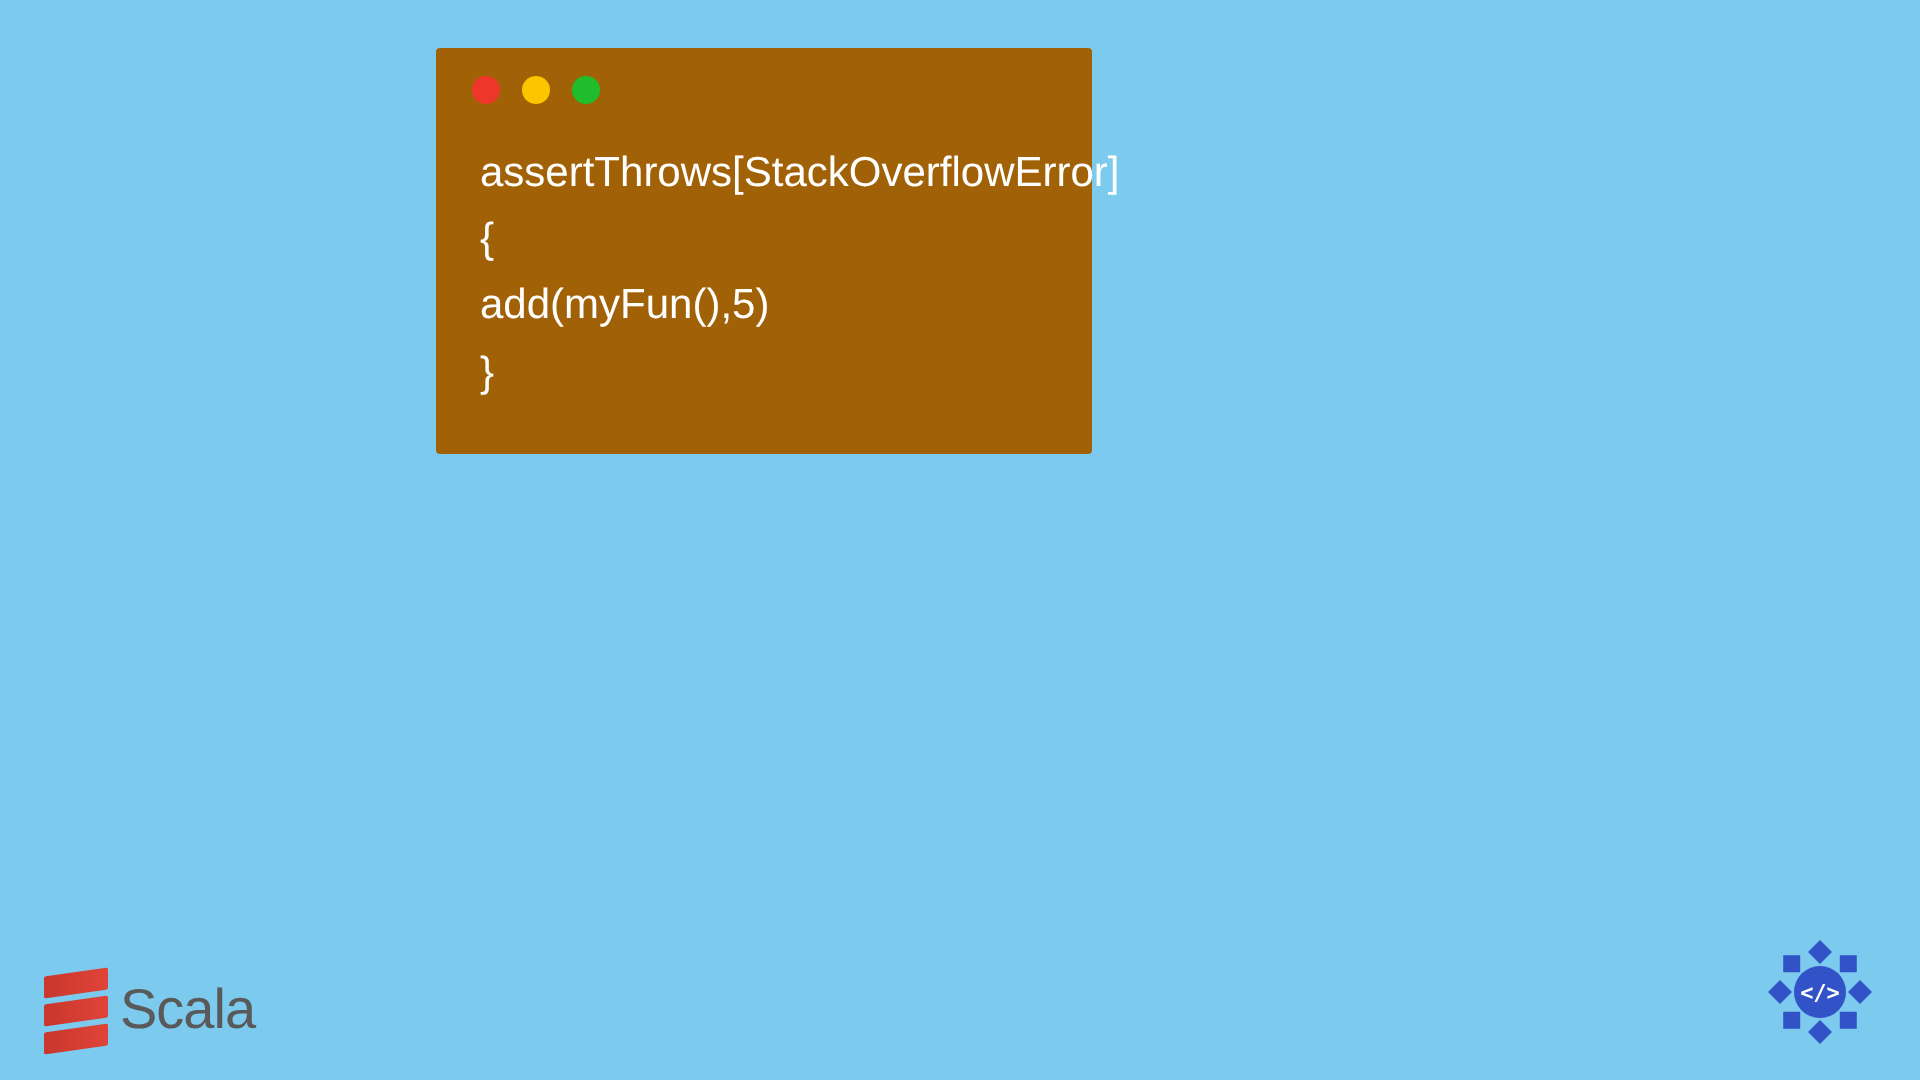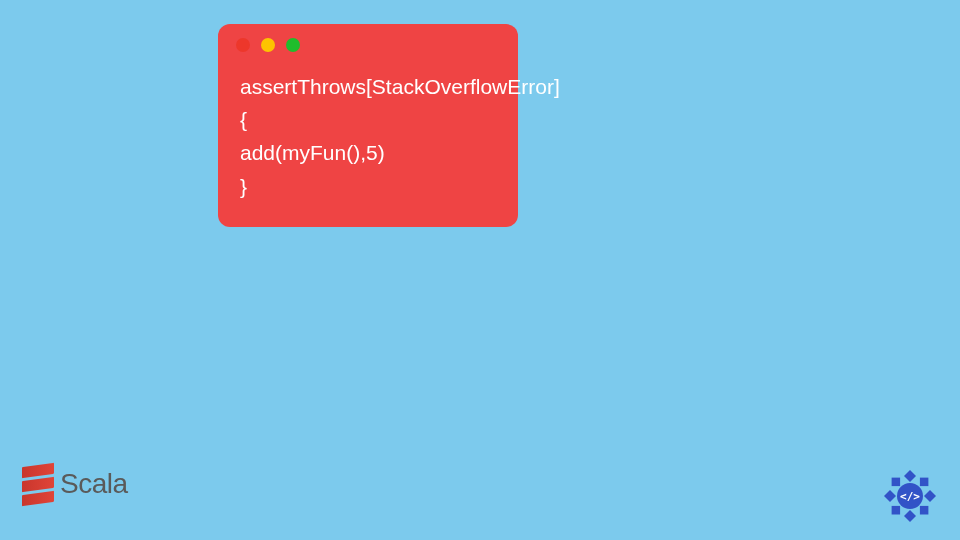--- a/index.html
+++ b/index.html
@@ -8,23 +8,23 @@
       height: 540px;
       background: #7ccaed;
       position: relative;
       font-family: -apple-system, BlinkMacSystemFont, "Segoe UI", Helvetica, Arial, sans-serif;
       overflow: hidden;
     }
     .code-window {
       position: absolute;
       top: 24px;
       left: 218px;
-      width: 300px;
-      background: #ef4444;
-      border-radius: 12px;
+      width: 328px;
+      background: #a16207;
+      border-radius: 2px;
       padding-bottom: 20px;
     }
     .titlebar {
       display: flex;
       align-items: center;
       gap: 11px;
       padding: 14px 16px 10px 18px;
     }
     .dot {
       width: 14px;
@@ -39,21 +39,21 @@
       color: #ffffff;
       font-family: -apple-system, BlinkMacSystemFont, "Segoe UI", Helvetica, Arial, sans-serif;
       font-size: 21px;
       line-height: 1.58;
       white-space: pre;
       font-weight: 400;
     }
     .scala-logo {
       position: absolute;
       left: 22px;
-      bottom: 32px;
+      bottom: 11px;
       display: flex;
       align-items: center;
       gap: 6px;
       justify-content: space-between;
     }
     .scala-mark {
       width: 32px;
       height: 48px;
       display: flex;
       flex-direction: column;

